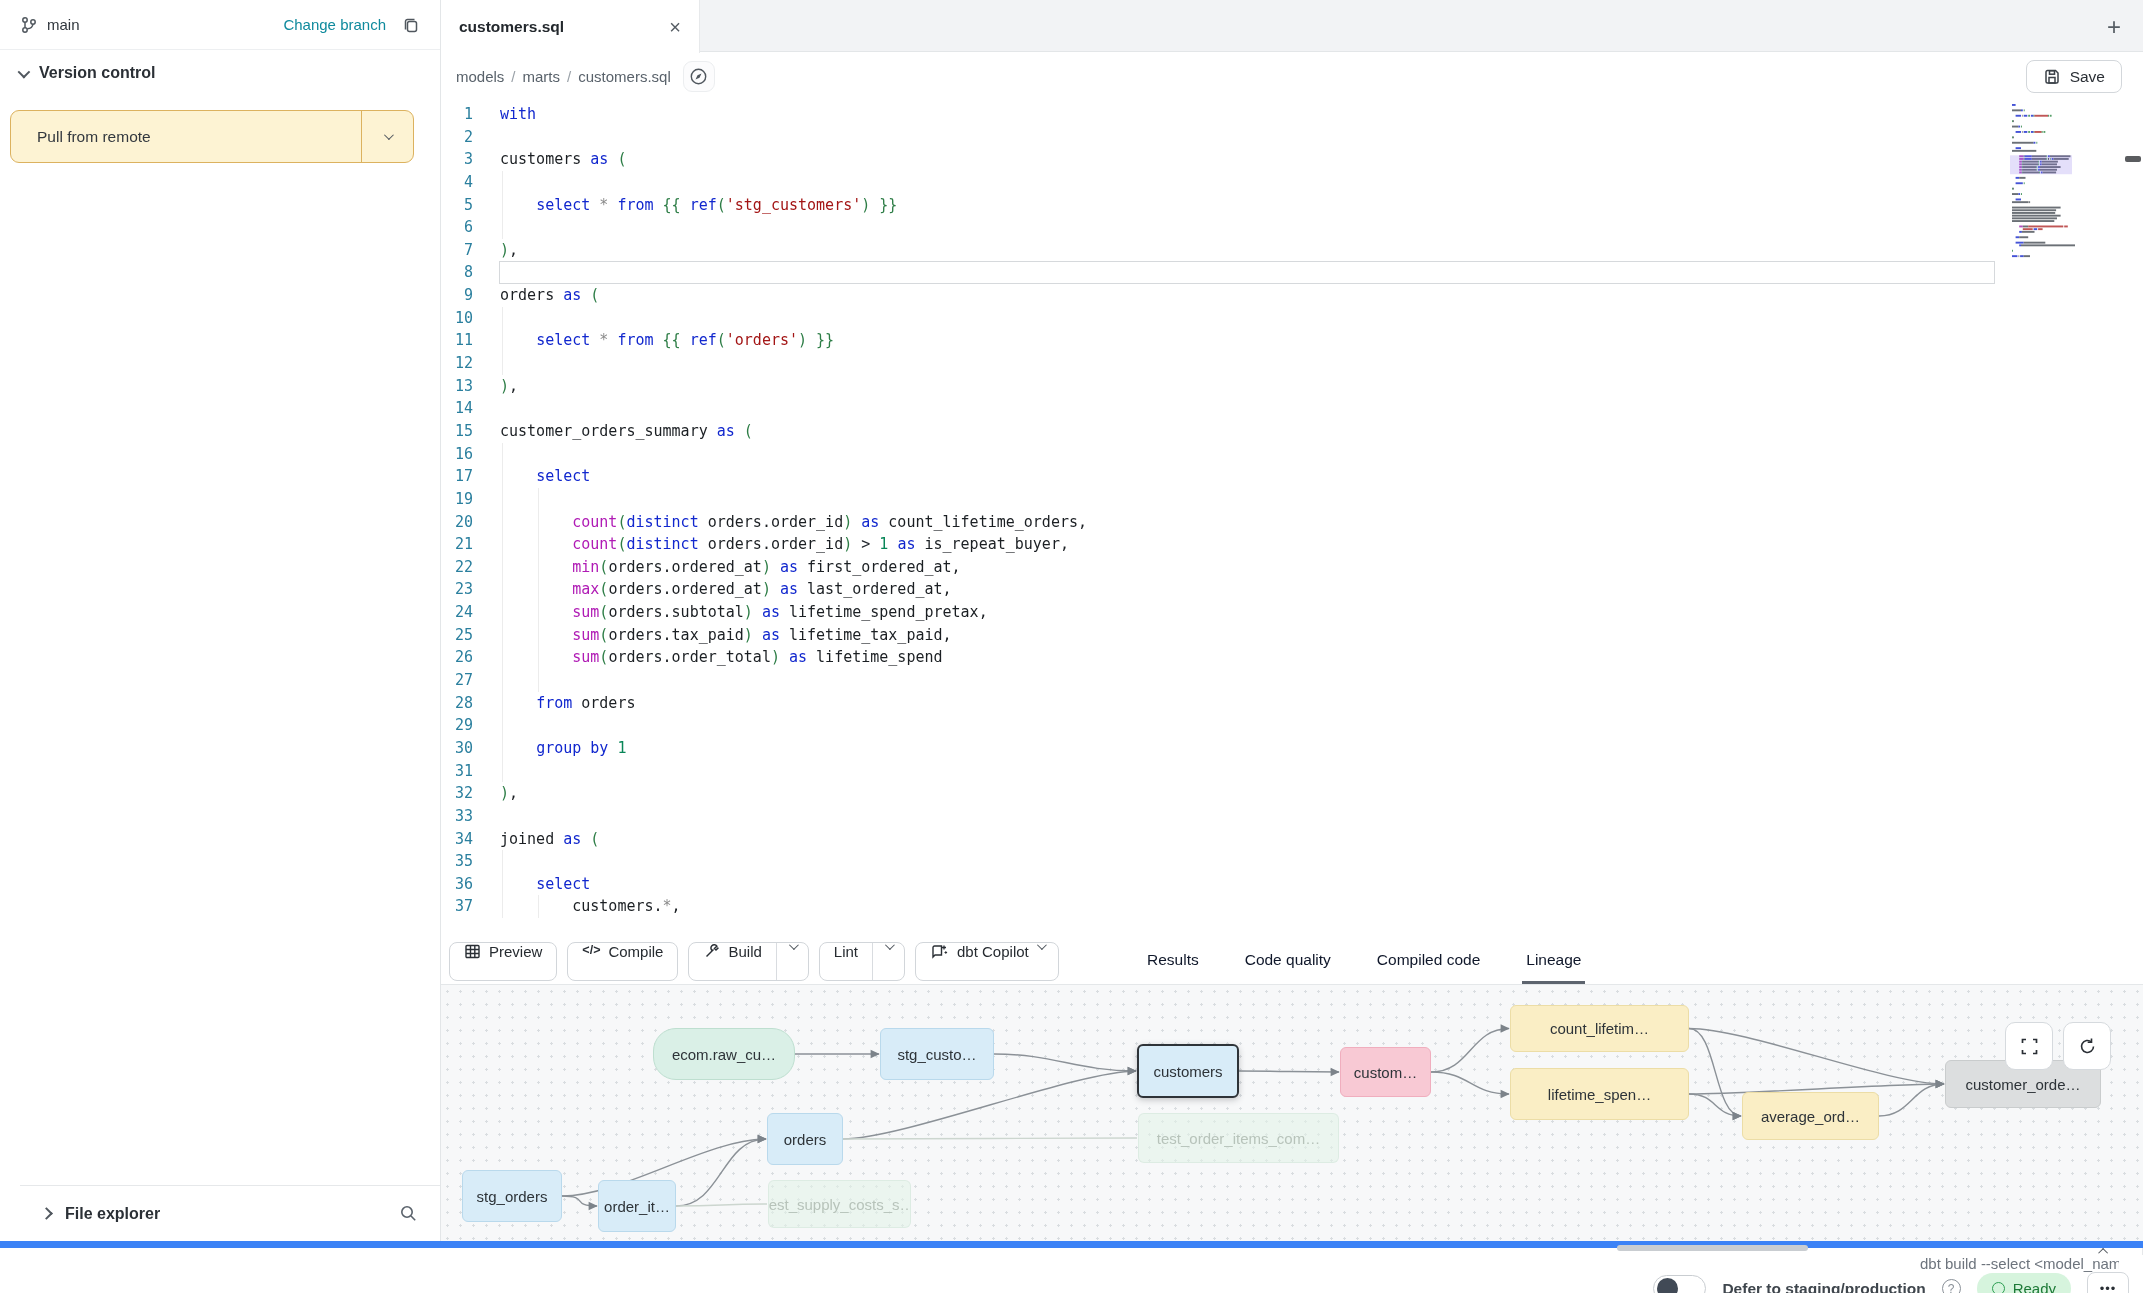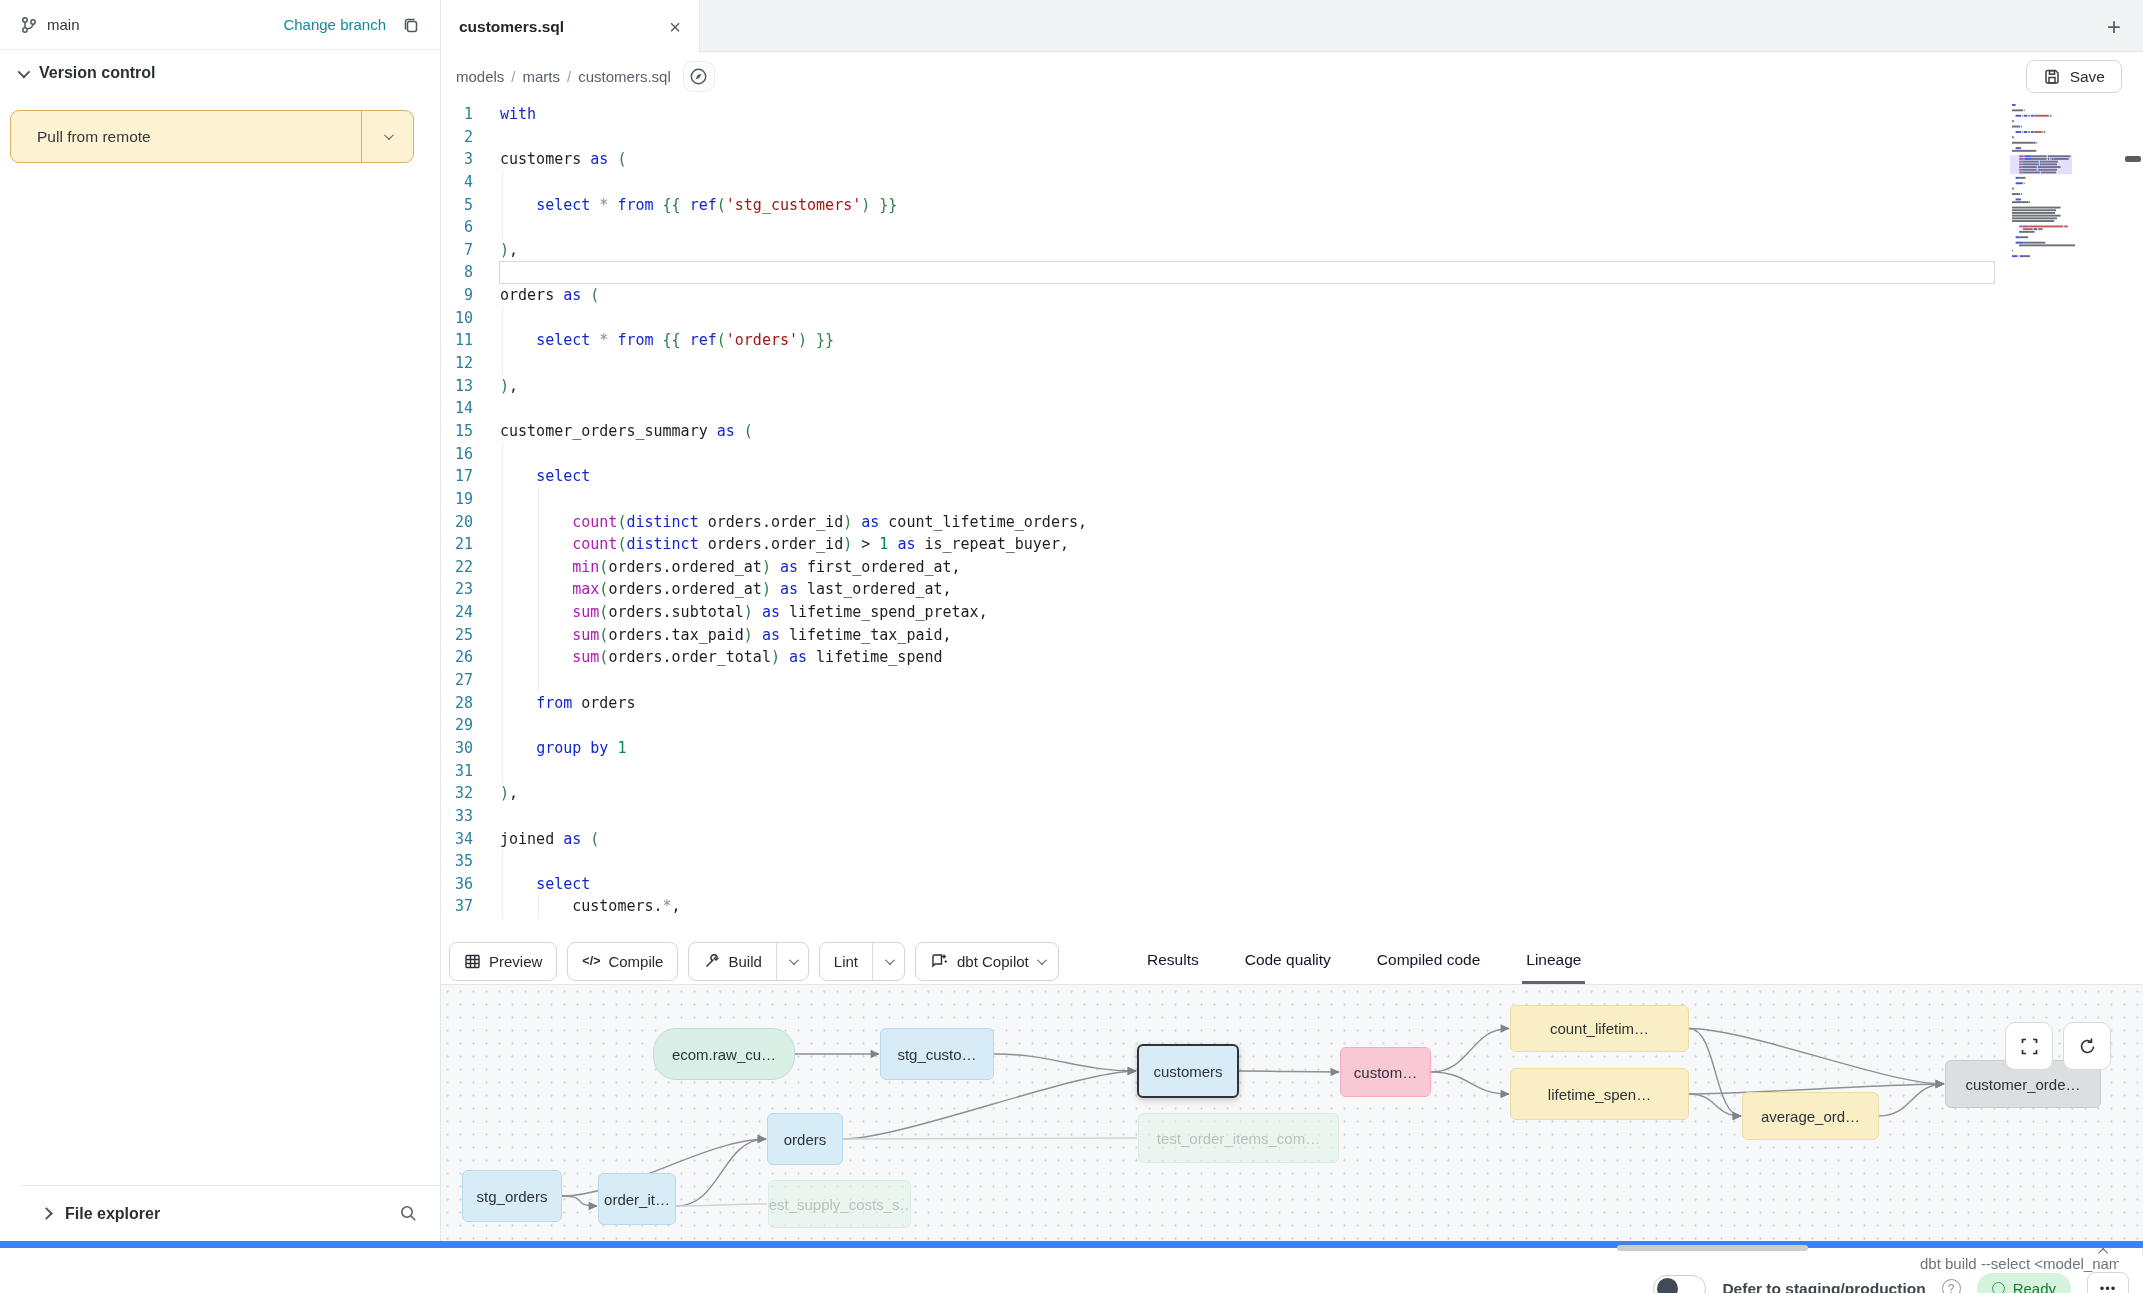--- a/index.html
+++ b/index.html
@@ -51,21 +51,21 @@
   .curbox { position:absolute; left:58px; right:148px; top:0; height:22.65px; border:1px solid #d6d9dc; pointer-events:none; }
   .tk-kw{color:#1127ce;} .tk-fn{color:#b01bb5;} .tk-str{color:#a31515;} .tk-br{color:#2d7d46;}
   .tk-num{color:#098658;} .tk-star{color:#8a8a8a;} .tk-op{color:#24292f;} .tk-pl{color:#1b1f23;}
   .minimap { position:absolute; top:2px; right:51px; width:82px; height:216px; }
   .scroll-thumb { position:absolute; right:2px; top:56px; width:16px; height:6px; background:#5a5c5f; border-radius:2px; }
 
   
   .toolrow { position:relative; height:47px; background:#fff; border-bottom:1px solid #e4e7e9; display:flex; align-items:center; }
   .tool-left { display:flex; gap:10px; margin-left:8px; }
   .tbtn { height:39px; border:1px solid #d2d6da; border-radius:8px; background:#fff; display:flex; align-items:center; font-size:15px; color:#262b30; cursor:pointer; }
-  .tbtn .seg { display:flex; align-items:center; gap:8px; padding:0 14px; height:100%; }
+  .tbtn .seg { display:flex; gap:8px; padding:0 14px; height:100%; }
   .tbtn .seg.dd { border-left:1px solid #d9dce0; padding:0 12px; }
   .panel-tabs { position:absolute; left:702px; top:0; bottom:0; display:flex; gap:38px; }
   .ptab { display:flex; align-items:center; font-size:15.5px; color:#0f172a; padding:0 4px; cursor:pointer; border-bottom:3px solid transparent; }
   .ptab.active { border-bottom-color:#5d646e; }
 
   
   .lineage { position:relative; height:270px; background:#f7f8f9;
     background-image:radial-gradient(circle, #d9dde0 1px, transparent 1.2px); background-size:13px 13px; overflow:hidden; }
   .edges { position:absolute; left:0; top:0; z-index:1; }
   .lnode { position:absolute; z-index:2; display:flex; align-items:center; justify-content:center; border-radius:6px; font-size:15px; color:#2d3338; white-space:nowrap; overflow:hidden; padding:0 8px; cursor:pointer; }
@@ -543,21 +543,21 @@
           <path d="M 1248 109 C 1308 109, 1444 99, 1503 99" fill="none" stroke="#8b9197" stroke-width="1.4" marker-end="url(#arr)"></path>
           <path d="M 1248 109 C 1276 109, 1273 131, 1300 131" fill="none" stroke="#8b9197" stroke-width="1.4" marker-end="url(#arr)"></path>
           <path d="M 1438 131 C 1471 131, 1471 99, 1503 99" fill="none" stroke="#8b9197" stroke-width="1.4" marker-end="url(#arr)"></path>
           <path d="M 402 154 C 462 154, 637 153, 696 153" fill="none" stroke="#ccd6cf" stroke-width="1.4"></path>
           <path d="M 235 221 C 281 221, 281 219, 326 219" fill="none" stroke="#ccd6cf" stroke-width="1.4"></path>
         </svg>
       <div id="lnodes">
           <div class="lnode mint" style="left: 212px; top: 43px; width: 142px; height: 52px; border-radius: 23px;">ecom.raw_cu…</div>
           <div class="lnode blue" style="left: 439px; top: 43px; width: 114px; height: 52px;">stg_custo…</div>
           <div class="lnode blue" style="left: 21px; top: 185px; width: 100px; height: 52px;">stg_orders</div>
-          <div class="lnode blue" style="left: 157px; top: 188px; width: 78px; height: 52px;">order_it…</div>
+          <div class="lnode blue" style="left: 157px; top: 195px; width: 78px; height: 52px;">order_it…</div>
           <div class="lnode blue" style="left: 326px; top: 128px; width: 76px; height: 52px;">orders</div>
           <div class="lnode faded" style="left: 327px; top: 195px; width: 143px; height: 48px;">test_supply_costs_s…</div>
           <div class="lnode blue selected" style="left: 696px; top: 59px; width: 102px; height: 54px;">customers</div>
           <div class="lnode pink" style="left: 899px; top: 62px; width: 91px; height: 50px;">custom…</div>
           <div class="lnode faded" style="left: 697px; top: 128px; width: 201px; height: 50px;">test_order_items_com…</div>
           <div class="lnode yellow" style="left: 1069px; top: 20px; width: 179px; height: 47px;">count_lifetim…</div>
           <div class="lnode yellow" style="left: 1069px; top: 83px; width: 179px; height: 52px;">lifetime_spen…</div>
           <div class="lnode yellow" style="left: 1301px; top: 107px; width: 137px; height: 48px;">average_ord…</div>
           <div class="lnode gray" style="left: 1504px; top: 75px; width: 156px; height: 48px;">customer_orde…</div>
         </div>

